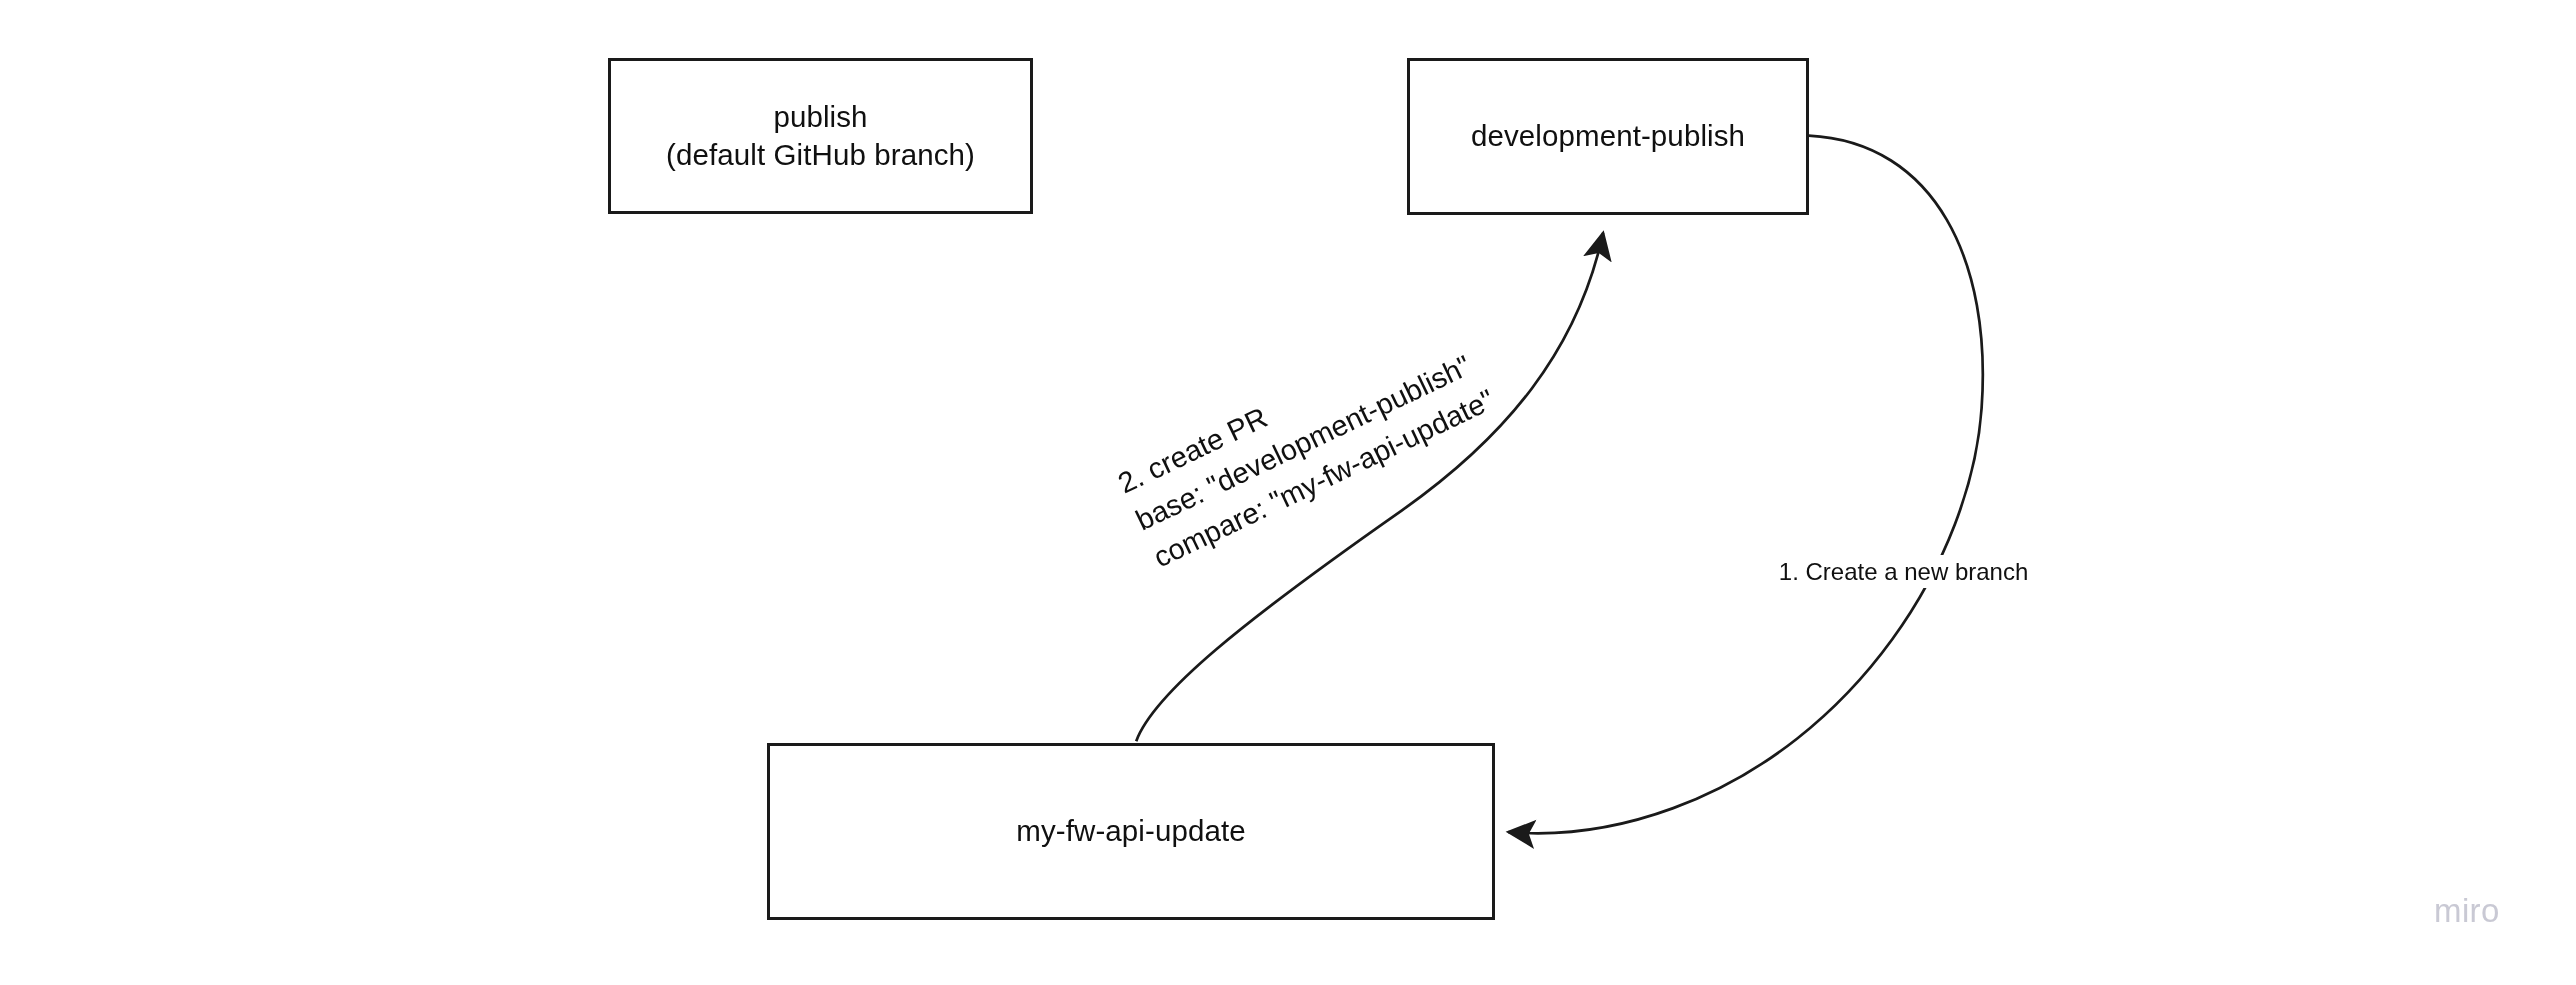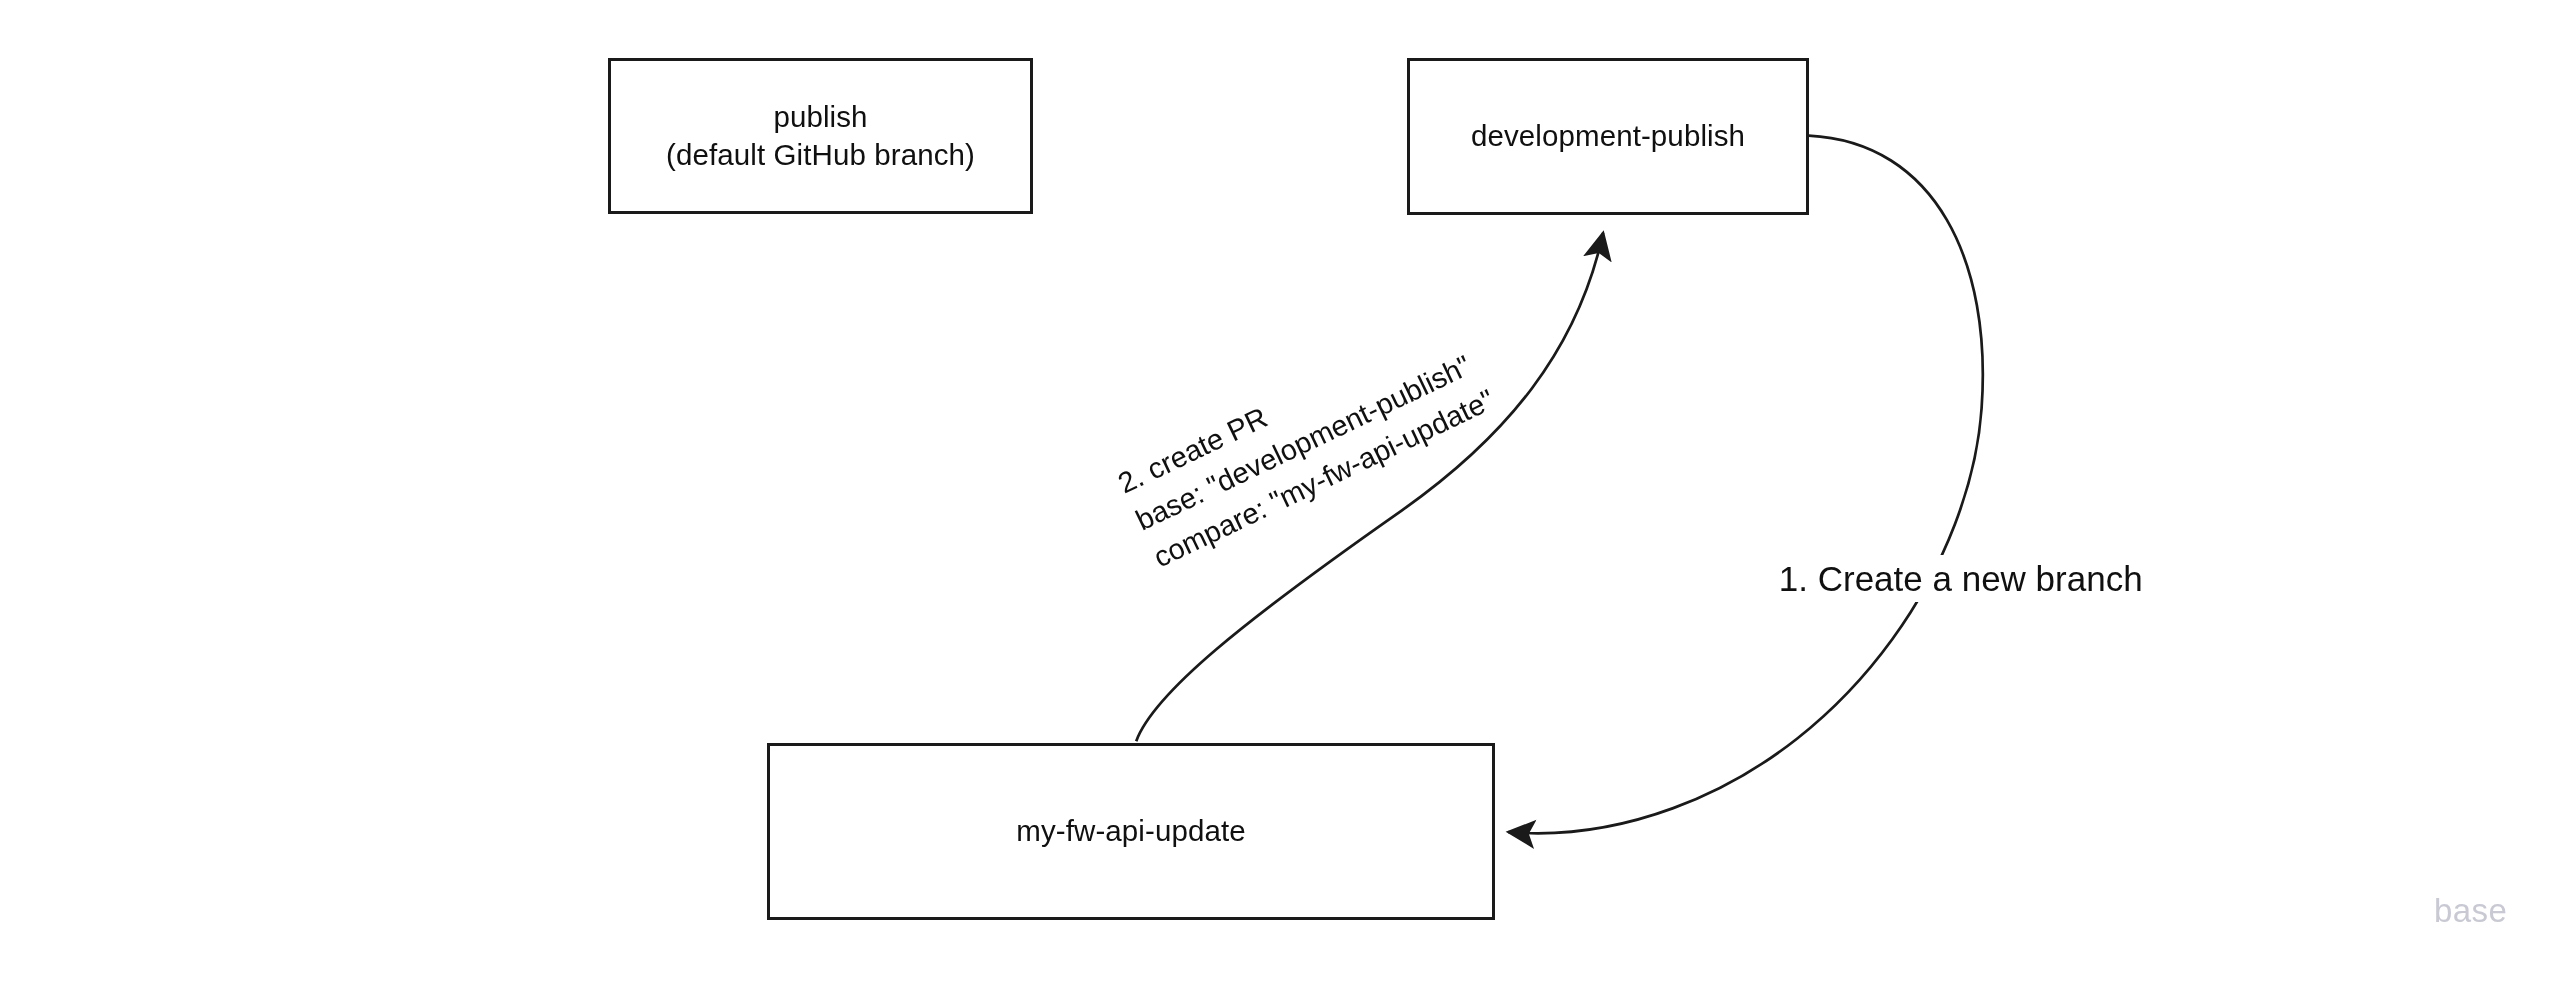--- a/index.html
+++ b/index.html
@@ -55,21 +55,21 @@
   
   .edge-label {
     position: absolute;
     color: #101010;
     z-index: 4;
     white-space: nowrap;
   }
   #label-create-branch {
     left: 1774px;
     top: 555px;
-    font-size: 35px;
+    font-size: 24px;
     line-height: 1.25;
     background: #ffffff;
     padding: 1.6px 4.8px;
   }
   #label-create-pr {
     left: 1138px;
     top: 461px;
     font-size: 29px;
     line-height: 1.42;
     transform: rotate(-25.6deg);
@@ -120,16 +120,16 @@
   </div>
 
   <div class="edge-label" id="label-create-branch">1. Create a new branch</div>
 
   <div class="edge-label" id="label-create-pr">
     <span class="pr-line">2. create PR</span>
     <span class="pr-line">base: "development-publish"</span>
     <span class="pr-line">compare: "my-fw-api-update"</span>
   </div>
 
-  <div id="watermark">base</div>
+  <div id="watermark">miro</div>
 
 </div>
 
 
 </body></html>

